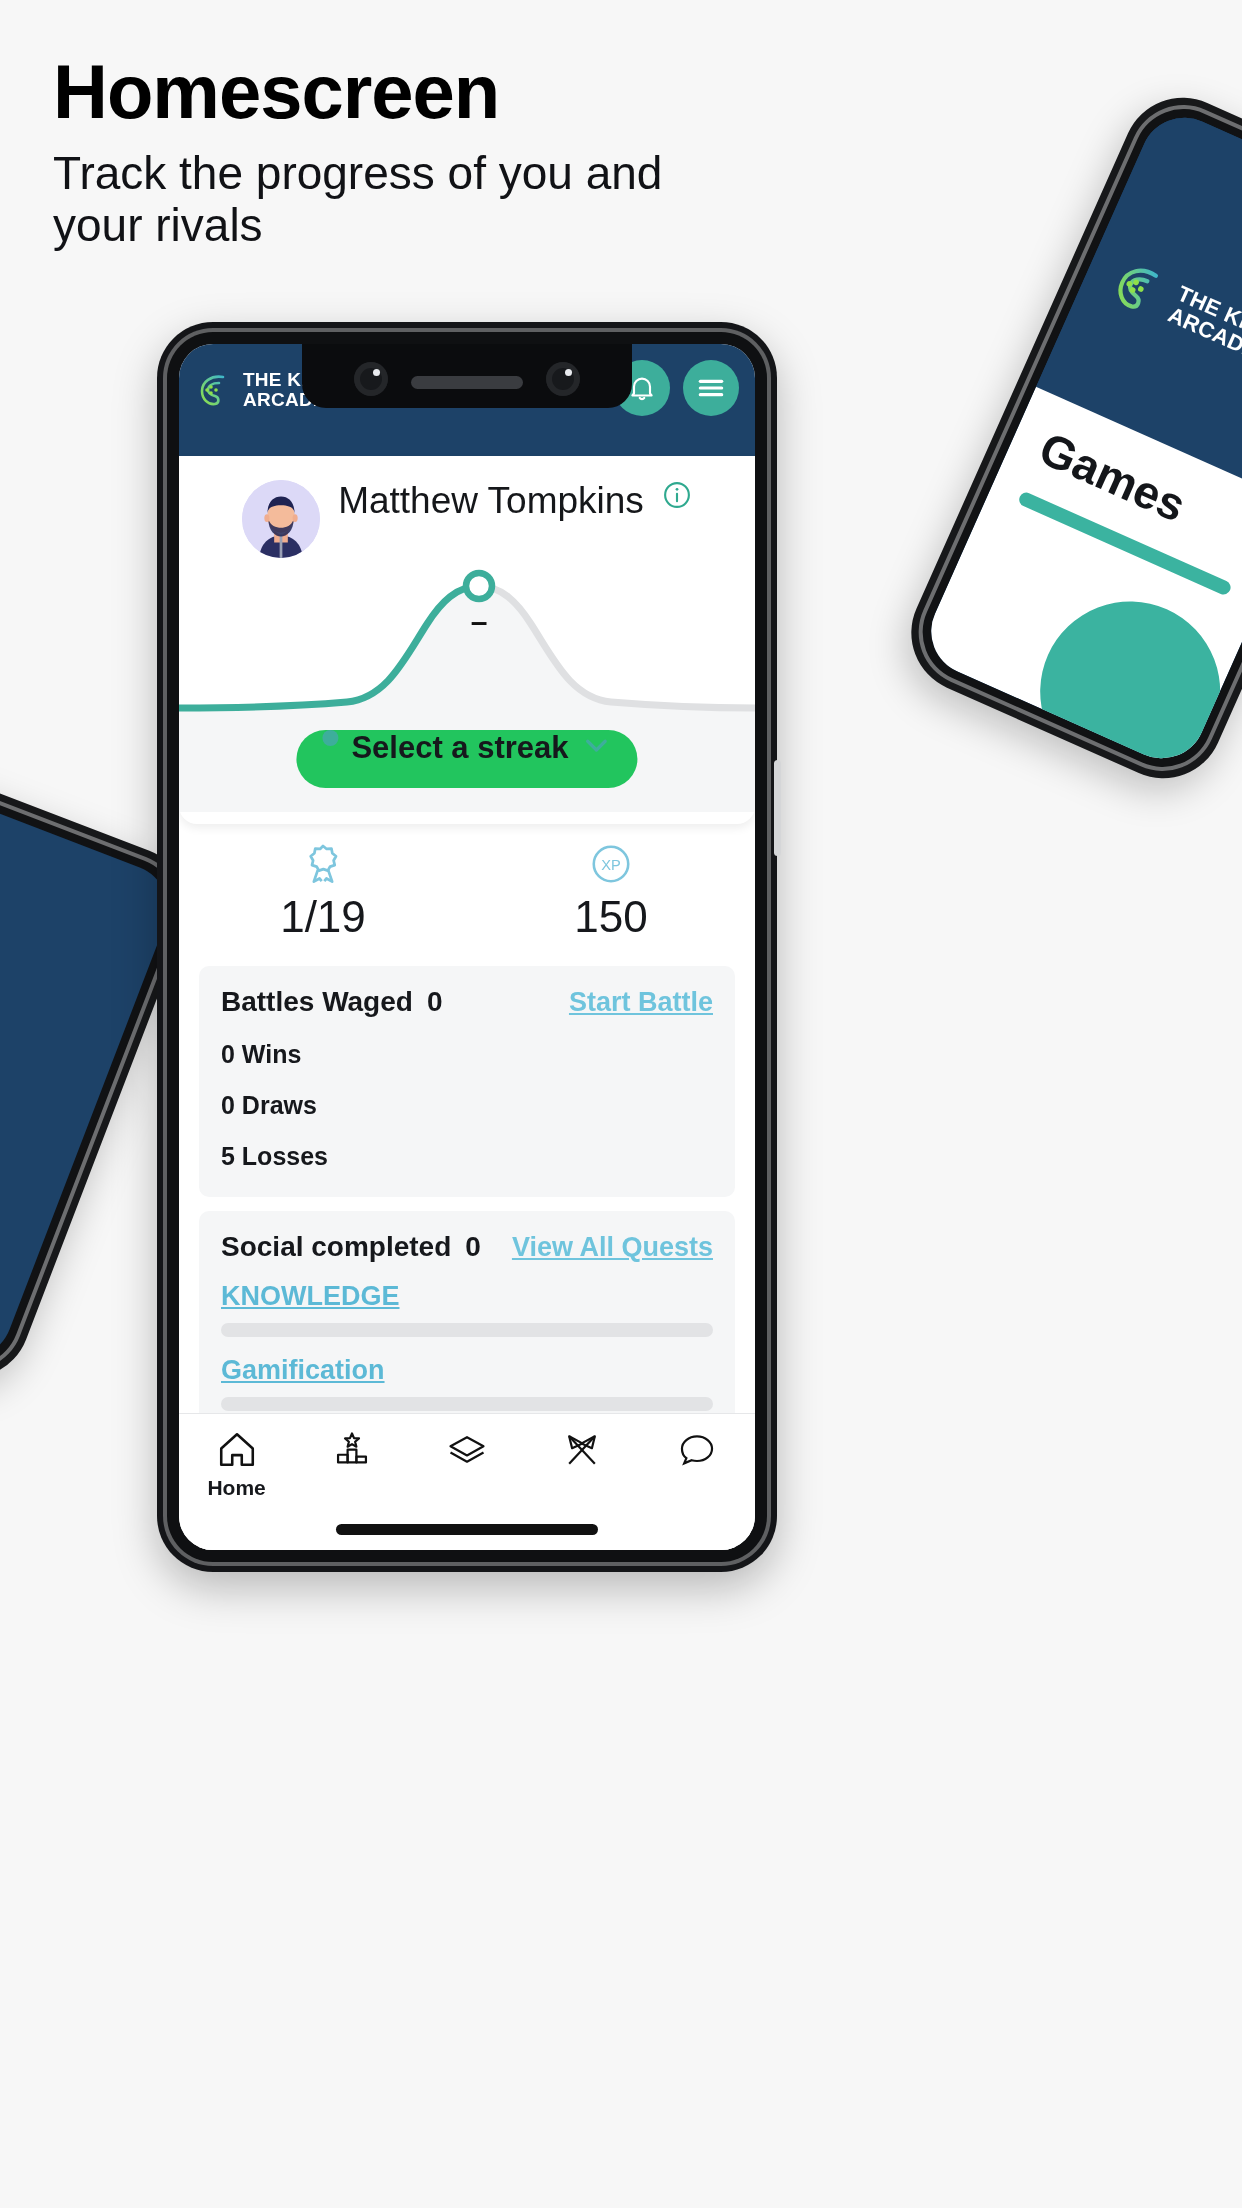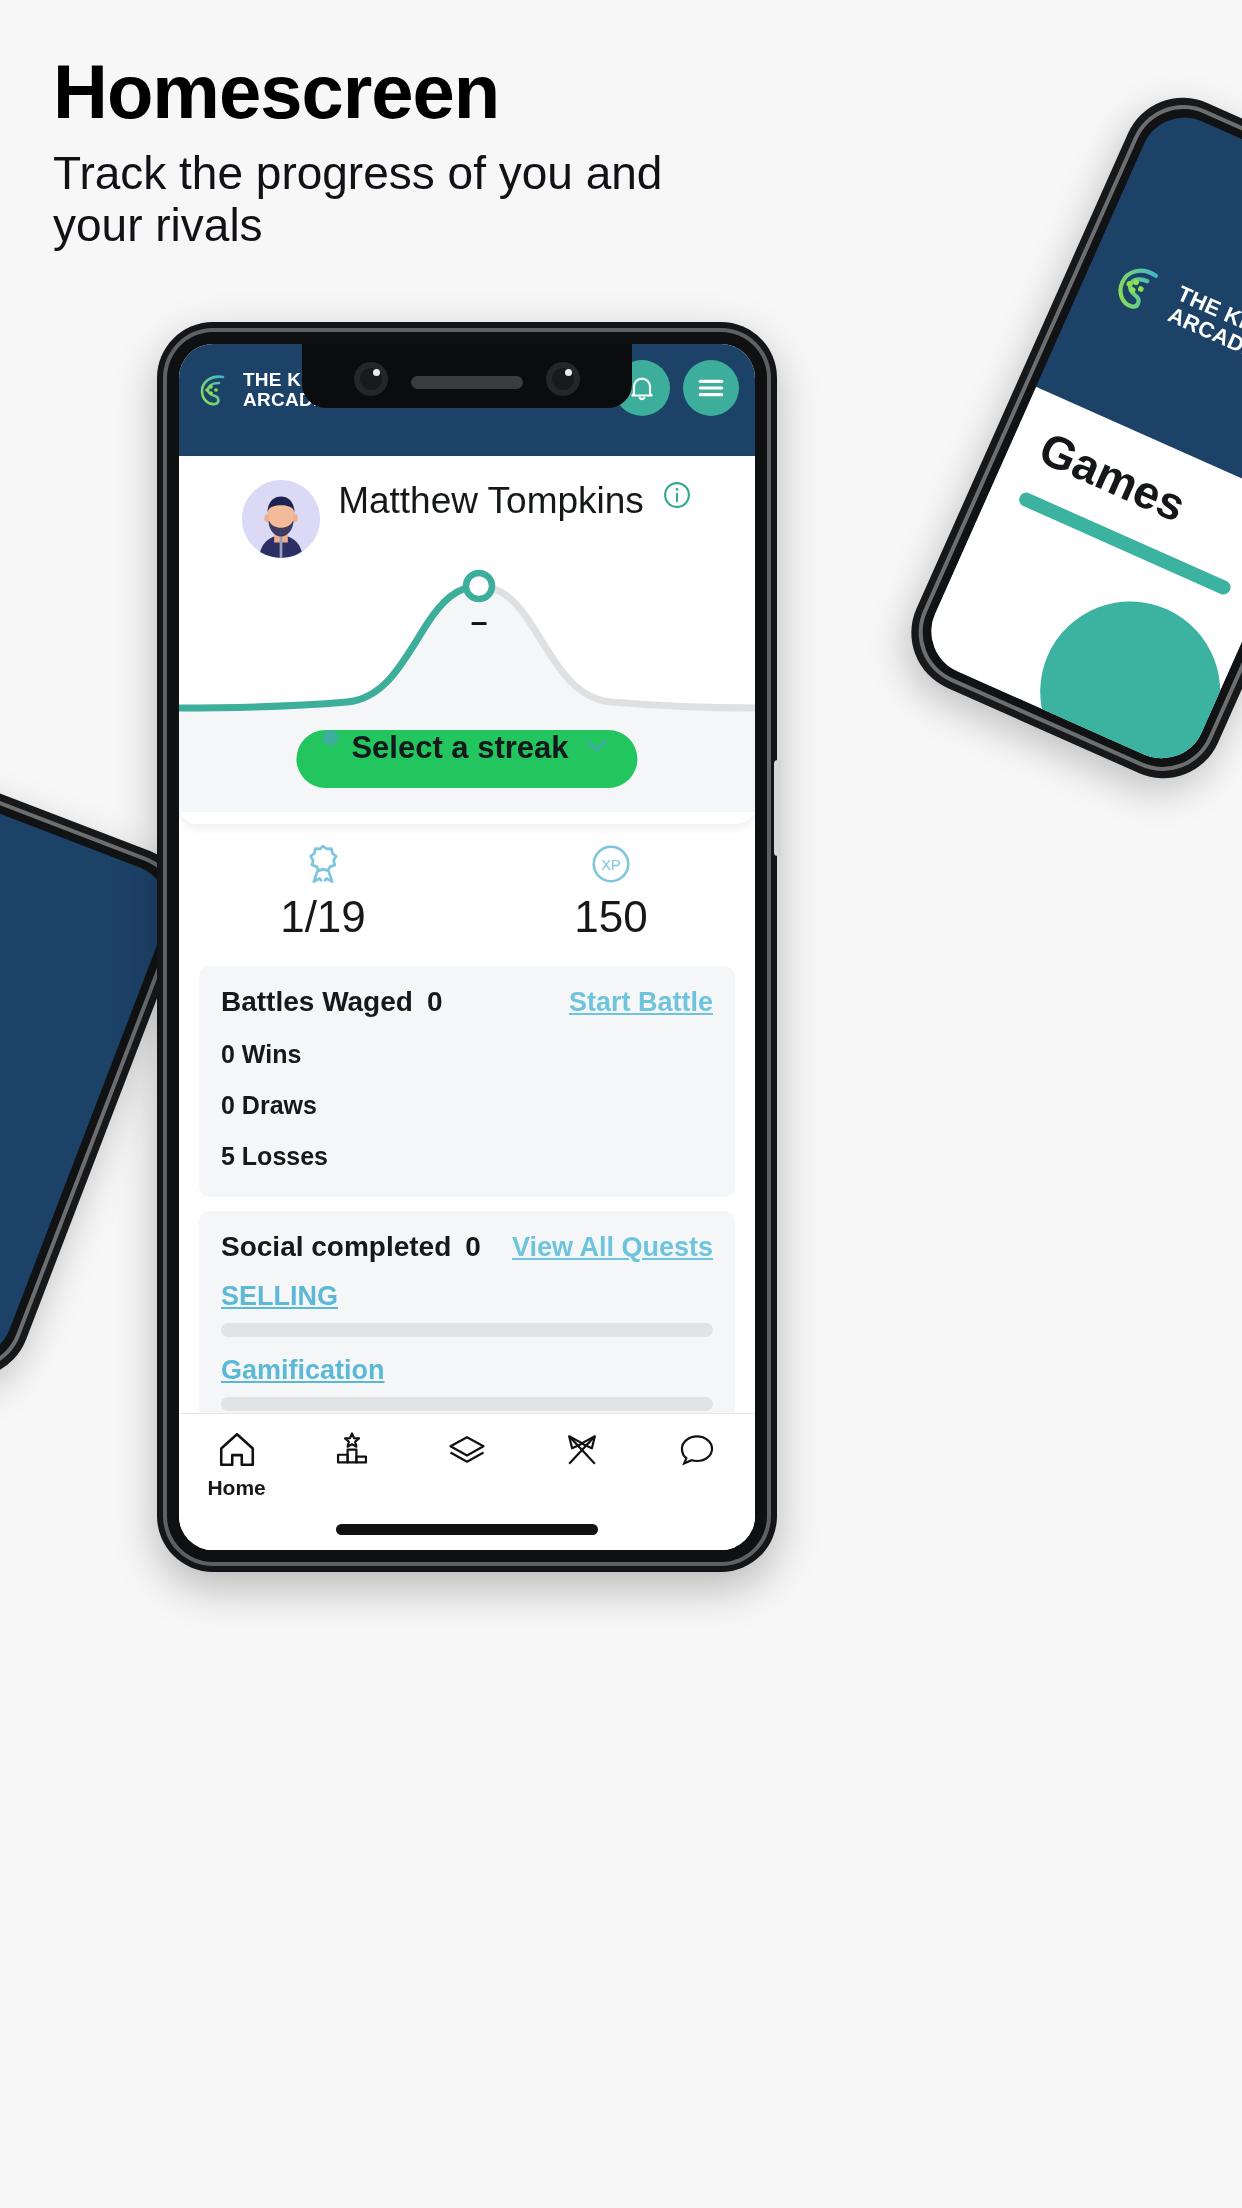--- a/index.html
+++ b/index.html
@@ -294,21 +294,21 @@
 
       <div class="card">
         <div class="card-head">
           <div class="card-title">
             <span>Social completed</span><span class="num">0</span>
           </div>
           <a class="card-link">View All Quests</a>
         </div>
 
         <div class="quest">
-          <a class="quest-name">SELLING</a>
+          <a class="quest-name">KNOWLEDGE</a>
           <div class="quest-bar"></div>
         </div>
         <div class="quest">
           <a class="quest-name">Gamification</a>
           <div class="quest-bar"></div>
         </div>
         <div class="quest">
           <a class="quest-name">SPIN SELLING</a>
           <div class="quest-bar"></div>
         </div>

